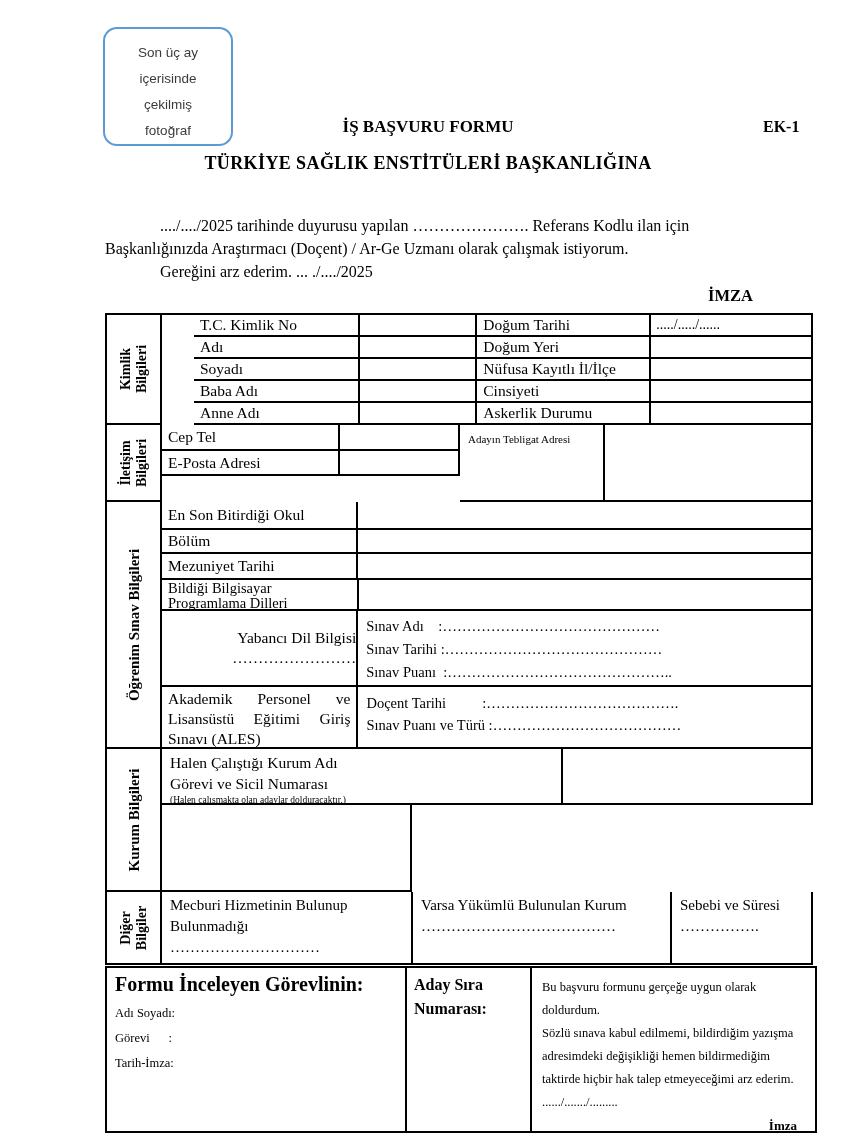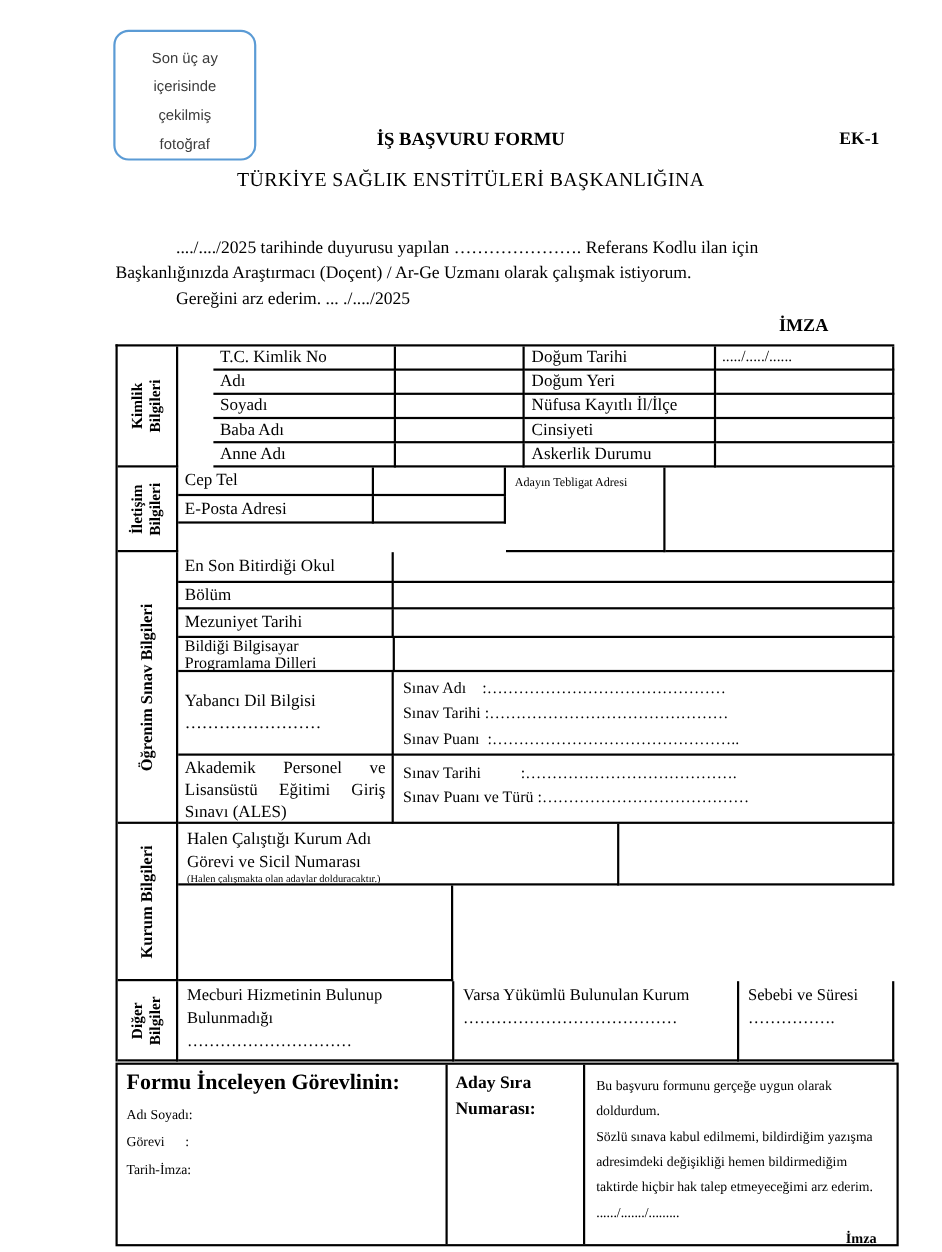--- a/index.html
+++ b/index.html
@@ -12,21 +12,21 @@
     position:absolute; left:103px; top:27px; width:130px; height:119px;
     border:2px solid #5B9BD5; border-radius:14px; box-sizing:border-box;
     font-family:"Liberation Sans", sans-serif; font-size:13.5px; color:#3b3b3b;
     text-align:center; padding-top:11px; line-height:26px;
   }
   
   .title-row { position:absolute; top:117px; left:0; width:856px; text-align:center;
     font-weight:bold; font-size:17px; }
   .annex { position:absolute; top:118px; left:763px; font-weight:bold; font-size:16px; }
   .addressee { position:absolute; top:153px; left:0; width:856px; text-align:center;
-    font-weight:normal; font-size:18px; letter-spacing:0.4px; }
+    font-weight:bold; font-size:18px; letter-spacing:0.4px; }
   
   .intro { position:absolute; left:105px; top:214px; width:706px; font-size:16px; }
   .intro div { line-height:23px; }
   .indent { text-indent:55px; }
   .imza-line { text-align:right; padding-right:58px; font-weight:bold; font-size:16.5px; margin-top:1px; }
   
   .form-table { position:absolute; left:105px; top:313px; width:708px;
     border-top:2px solid #000; border-left:2px solid #000; box-sizing:border-box; }
   .form-table *, .footer-block * { box-sizing:border-box; }
   .sec { display:flex; }
@@ -185,34 +185,34 @@
       </div>
       <div class="rowflex" style="height:26px;">
         <div class="cell ed-l lbl" style="line-height:23px;">Mezuniyet Tarihi</div>
         <div class="cell ed-v"></div>
       </div>
       <div class="rowflex" style="height:31px;">
         <div class="cell ed-l" style="font-size:14.5px; line-height:15px; padding:1px 6px 0 6px;">Bildiği Bilgisayar Programlama Dilleri</div>
         <div class="cell ed-v"></div>
       </div>
       <div class="rowflex" style="height:76px;">
-        <div class="cell ed-l lang-lbl" style="font-size:15.5px; padding-left:6px;">
+        <div class="cell ed-l lang-lbl" style="font-size:15.5px; padding-left:6px;align-items:flex-end;">
           <div>Yabancı Dil Bilgisi</div>
           <div>……………………</div>
         </div>
         <div class="cell ed-v val-lines">
           <div class="pre">Sınav Adı    :………………………………………</div>
           <div class="pre">Sınav Tarihi :………………………………………</div>
           <div class="pre">Sınav Puanı  :………………………………………..</div>
         </div>
       </div>
       <div class="rowflex" style="height:62px;">
         <div class="cell ed-l ales-lbl">Akademik Personel ve Lisansüstü Eğitimi Giriş Sınavı (ALES)</div>
         <div class="cell ed-v ales-val">
-          <div class="pre">Sınav Tarihi          :………………………………….</div>
+          <div class="pre">Doçent Tarihi          :………………………………….</div>
           <div class="pre">Sınav Puanı ve Türü :…………………………………</div>
         </div>
       </div>
     </div>
   </div>
 
   <div class="sec" style="height:143px;">
     <div class="sect" style="height:143px;">
       <div class="vlabel" style="font-size:15px;">
         <div>Kurum Bilgileri</div>

